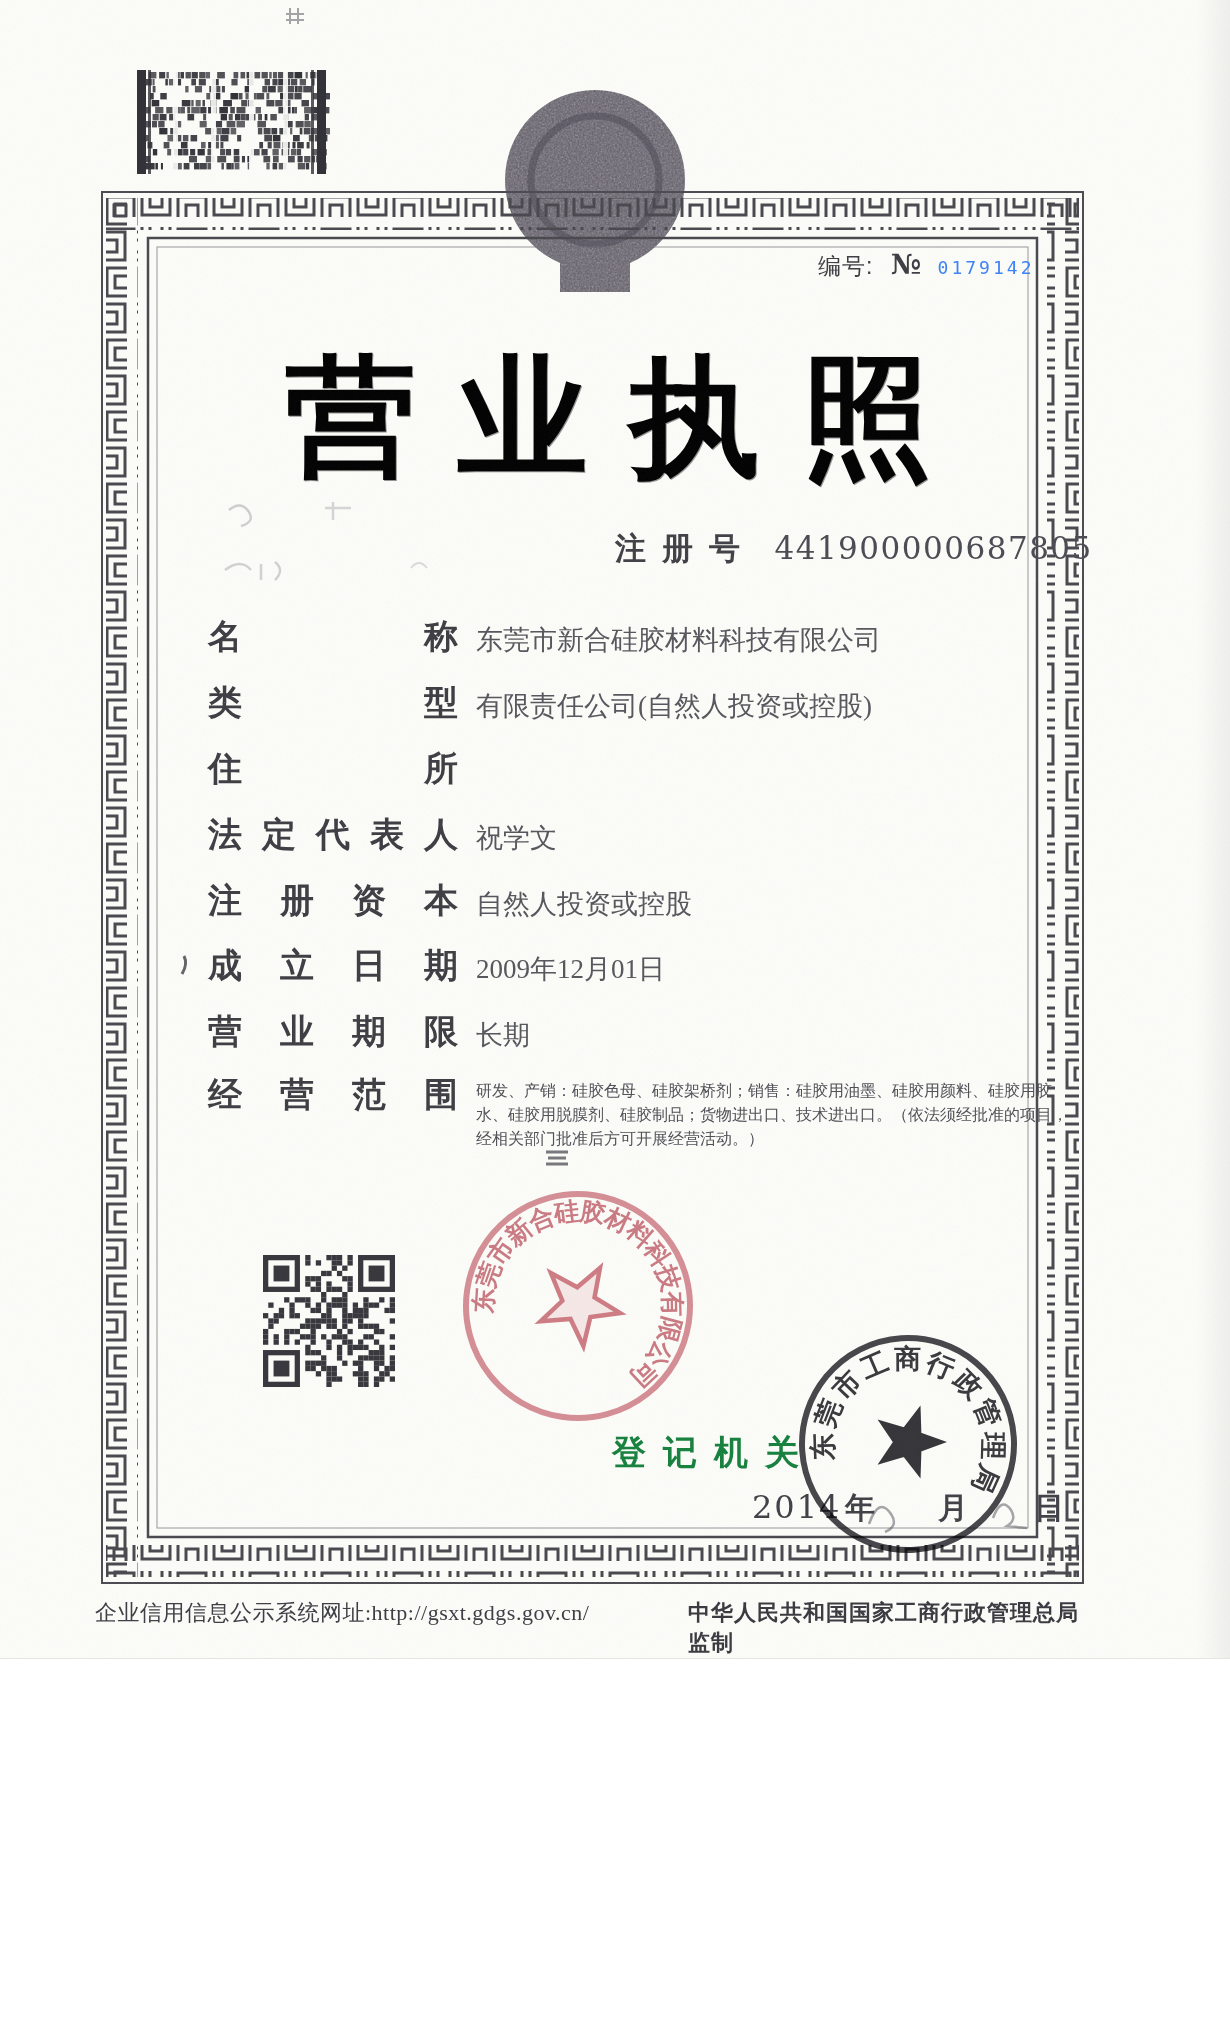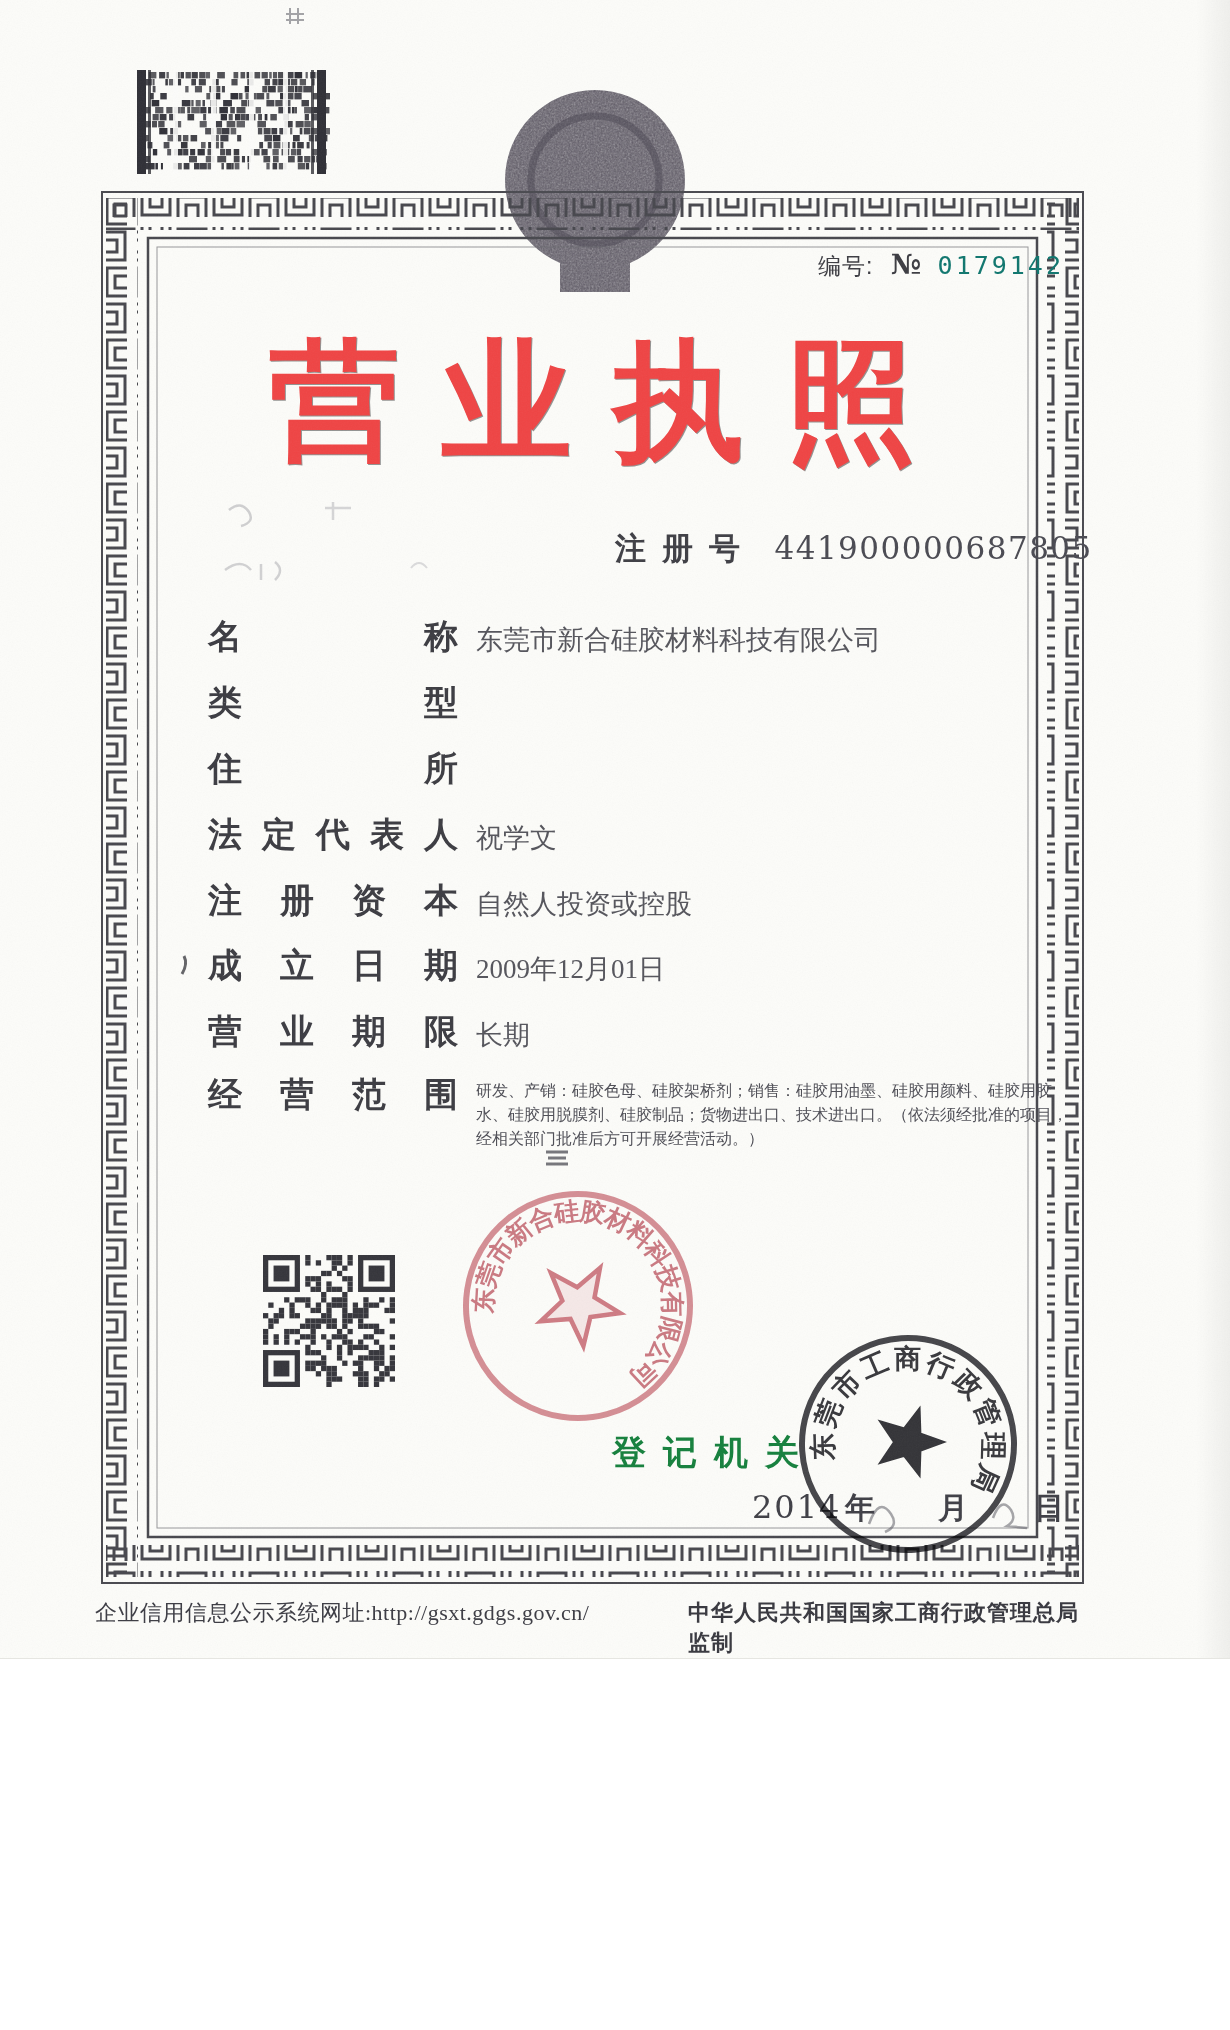--- a/index.html
+++ b/index.html
@@ -8,25 +8,25 @@
   .scan-edge{position:absolute;right:0;top:0;width:34px;height:1658px;background:linear-gradient(to right,rgba(0,0,0,0),rgba(0,0,0,0.05));}
   .grain{position:absolute;left:0;top:0;pointer-events:none;opacity:.05;}
 
   .barcode{position:absolute;left:133px;top:66px;width:197px;height:112px;}
   .emblem{position:absolute;left:500px;top:82px;width:190px;height:215px;}
 
   .frame{position:absolute;left:100px;top:190px;width:985px;height:1395px;}
 
   .serial{position:absolute;left:818px;top:248px;width:280px;color:#3c3c42;font-size:23px;letter-spacing:1px;white-space:nowrap;}
   .serial .numero{font-family:"DejaVu Serif","Liberation Serif",serif;font-weight:bold;font-size:28px;margin:0 8px 0 10px;}
-  .serial .digits{font-family:"DejaVu Sans Mono","Liberation Mono",monospace;font-size:25px;letter-spacing:3px;color:#0f766e;}
-
-  .title{position:absolute;left:100px;top:330px;width:985px;margin:0;text-align:center;
+  .serial .digits{font-family:"DejaVu Sans Mono","Liberation Mono",monospace;font-size:18px;letter-spacing:3px;color:#3b82f6;}
+
+  .title{position:absolute;left:100px;top:330px;width:985px;margin:16px;text-align:center;
          font-family:"DejaVu Sans","Liberation Sans",sans-serif;font-weight:900;
-         font-size:130px;line-height:1.1;letter-spacing:42px;text-indent:42px;color:#ef4444;
+         font-size:130px;line-height:1.1;letter-spacing:42px;text-indent:42px;color:#000000;
          text-shadow:1px 1px 0 rgba(60,60,60,.55);}
 
   .regno{position:absolute;left:615px;top:528px;white-space:nowrap;color:#46464c;text-align:center;}
   .regno .reg-label{font-family:"Liberation Serif",serif;font-size:31px;font-weight:600;letter-spacing:16px;color:#3f3f45;}
   .regno .reg-digits{font-family:"DejaVu Serif","Liberation Serif",serif;font-size:31px;letter-spacing:1.5px;margin-left:14px;color:#4a4a52;}
 
   #fields{position:absolute;left:208px;top:0;width:872px;}
   .row{position:absolute;left:0;display:flex;align-items:flex-start;width:872px;}
   .flabel{width:250px;min-width:250px;display:flex;justify-content:space-between;
           font-family:"Liberation Serif",serif;font-size:34px;font-weight:600;color:#3c3c42;line-height:1.1;}
@@ -385,20 +385,21 @@
           <span>名</span>
           <span>称</span>
         </div>
         <div class="fvalue">东莞市新合硅胶材料科技有限公司</div>
       </div>
       <div class="row" style="top: 684px;">
         <div class="flabel">
           <span>类</span>
           <span>型</span>
         </div>
+        <div class="fvalue">有限责任公司(自然人投资或控股)</div>
       </div>
       <div class="row" style="top: 750px;">
         <div class="flabel">
           <span>住</span>
           <span>所</span>
         </div>
       </div>
       <div class="row" style="top: 816px;">
         <div class="flabel">
           <span>法</span>

